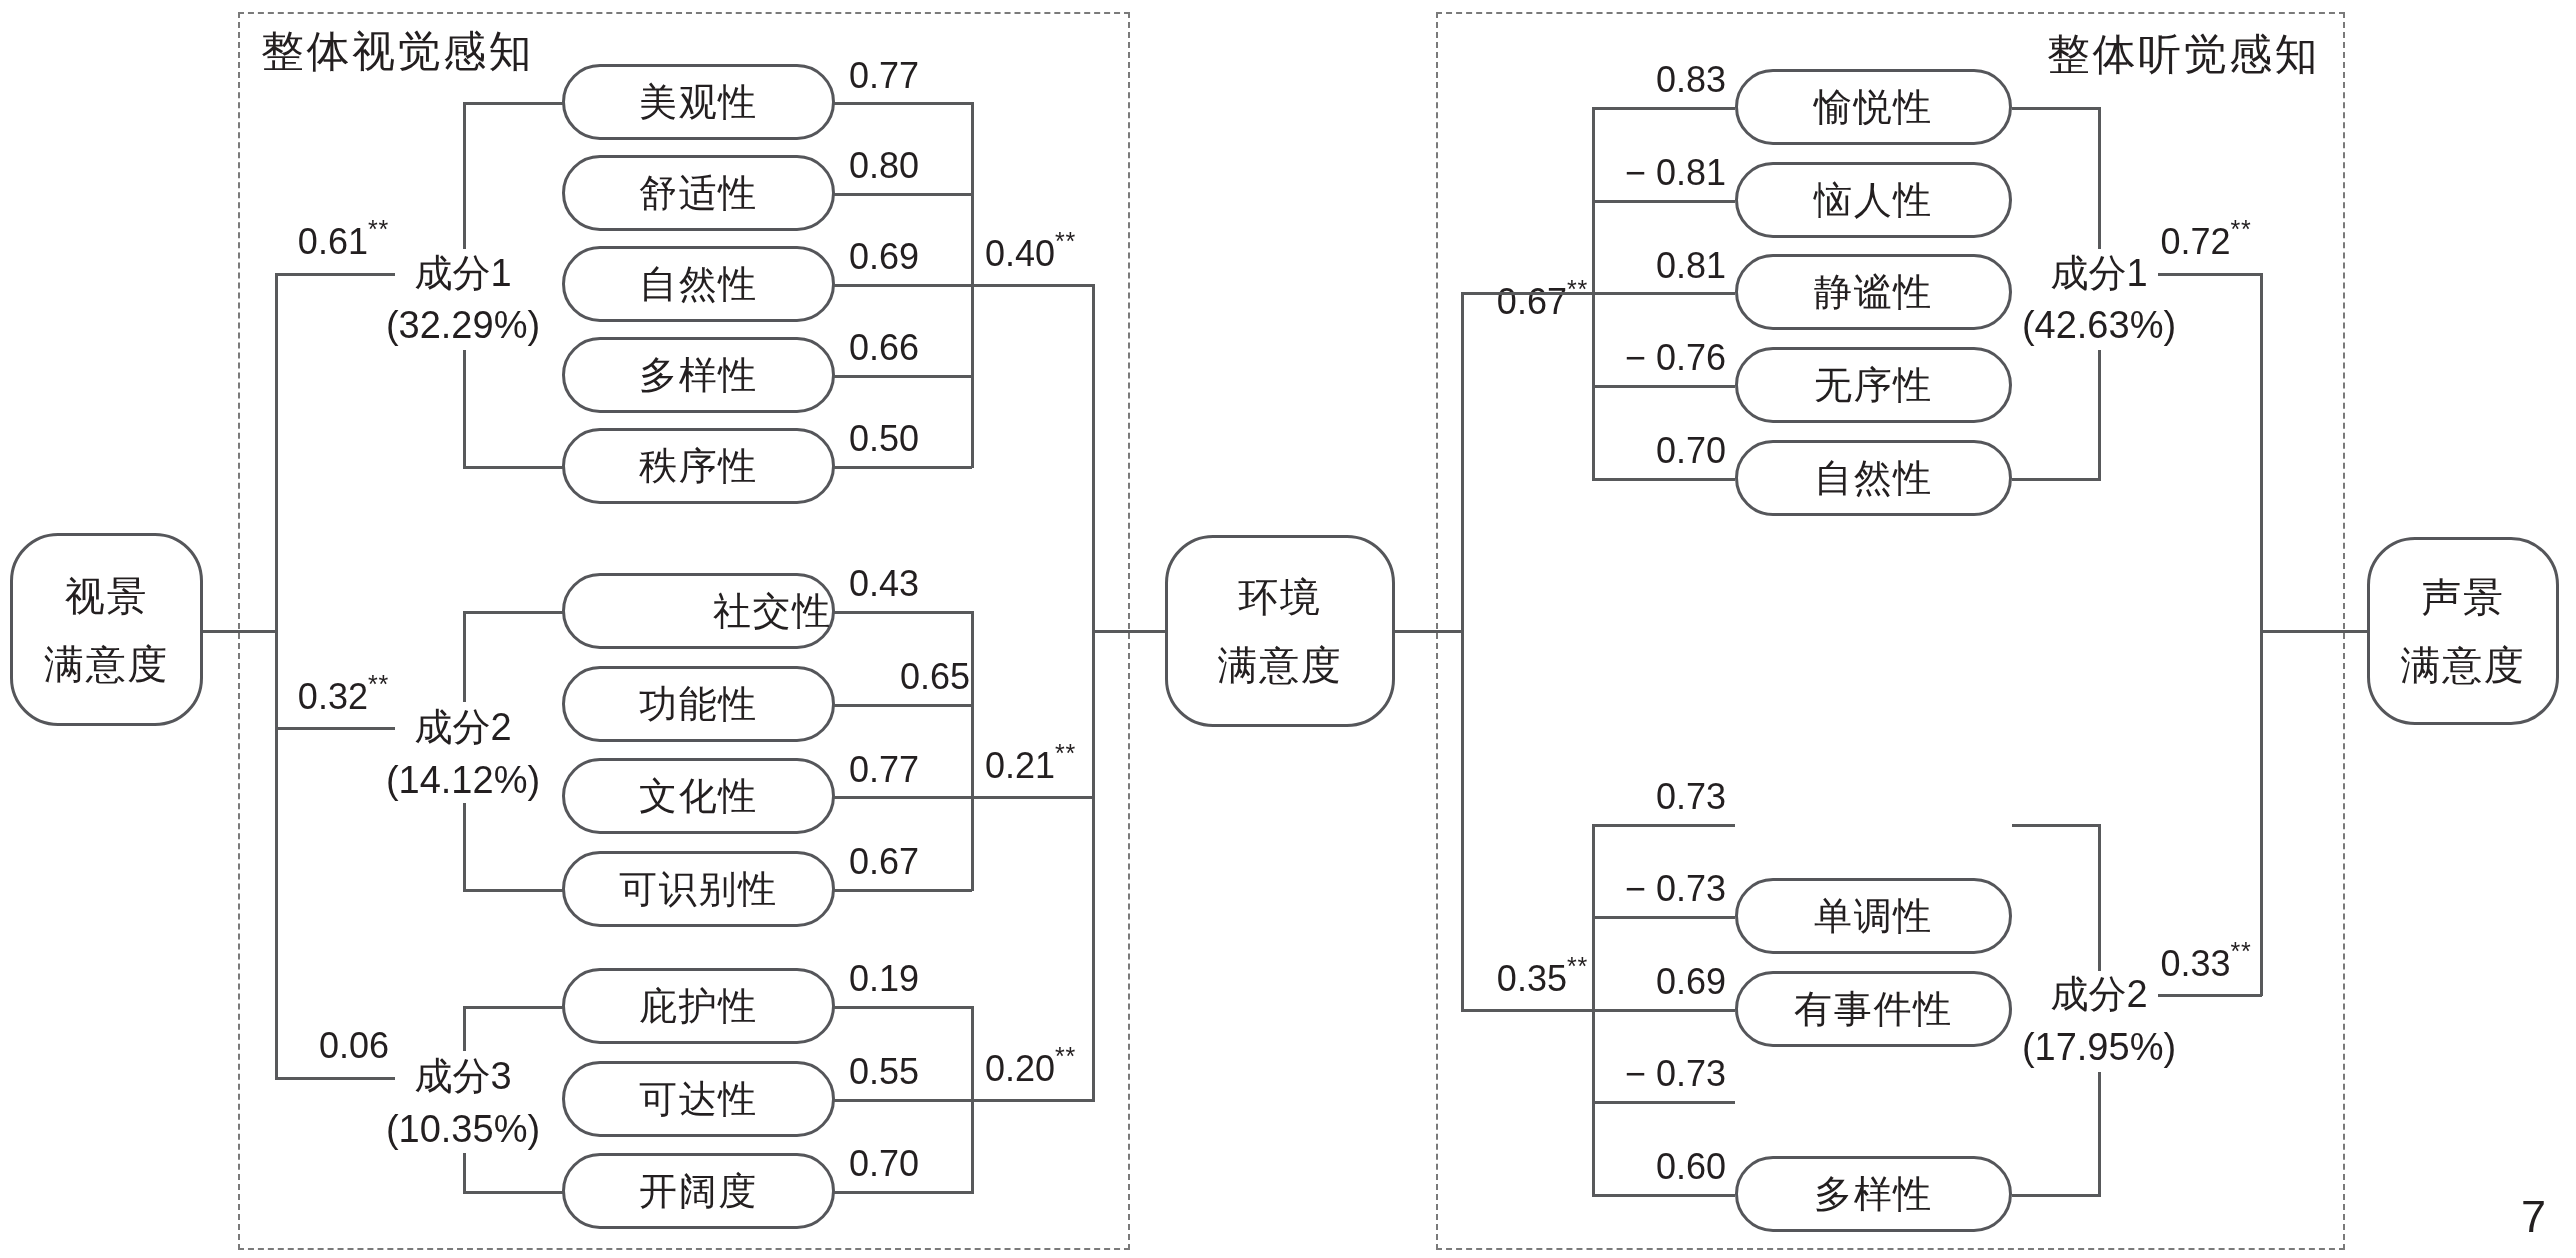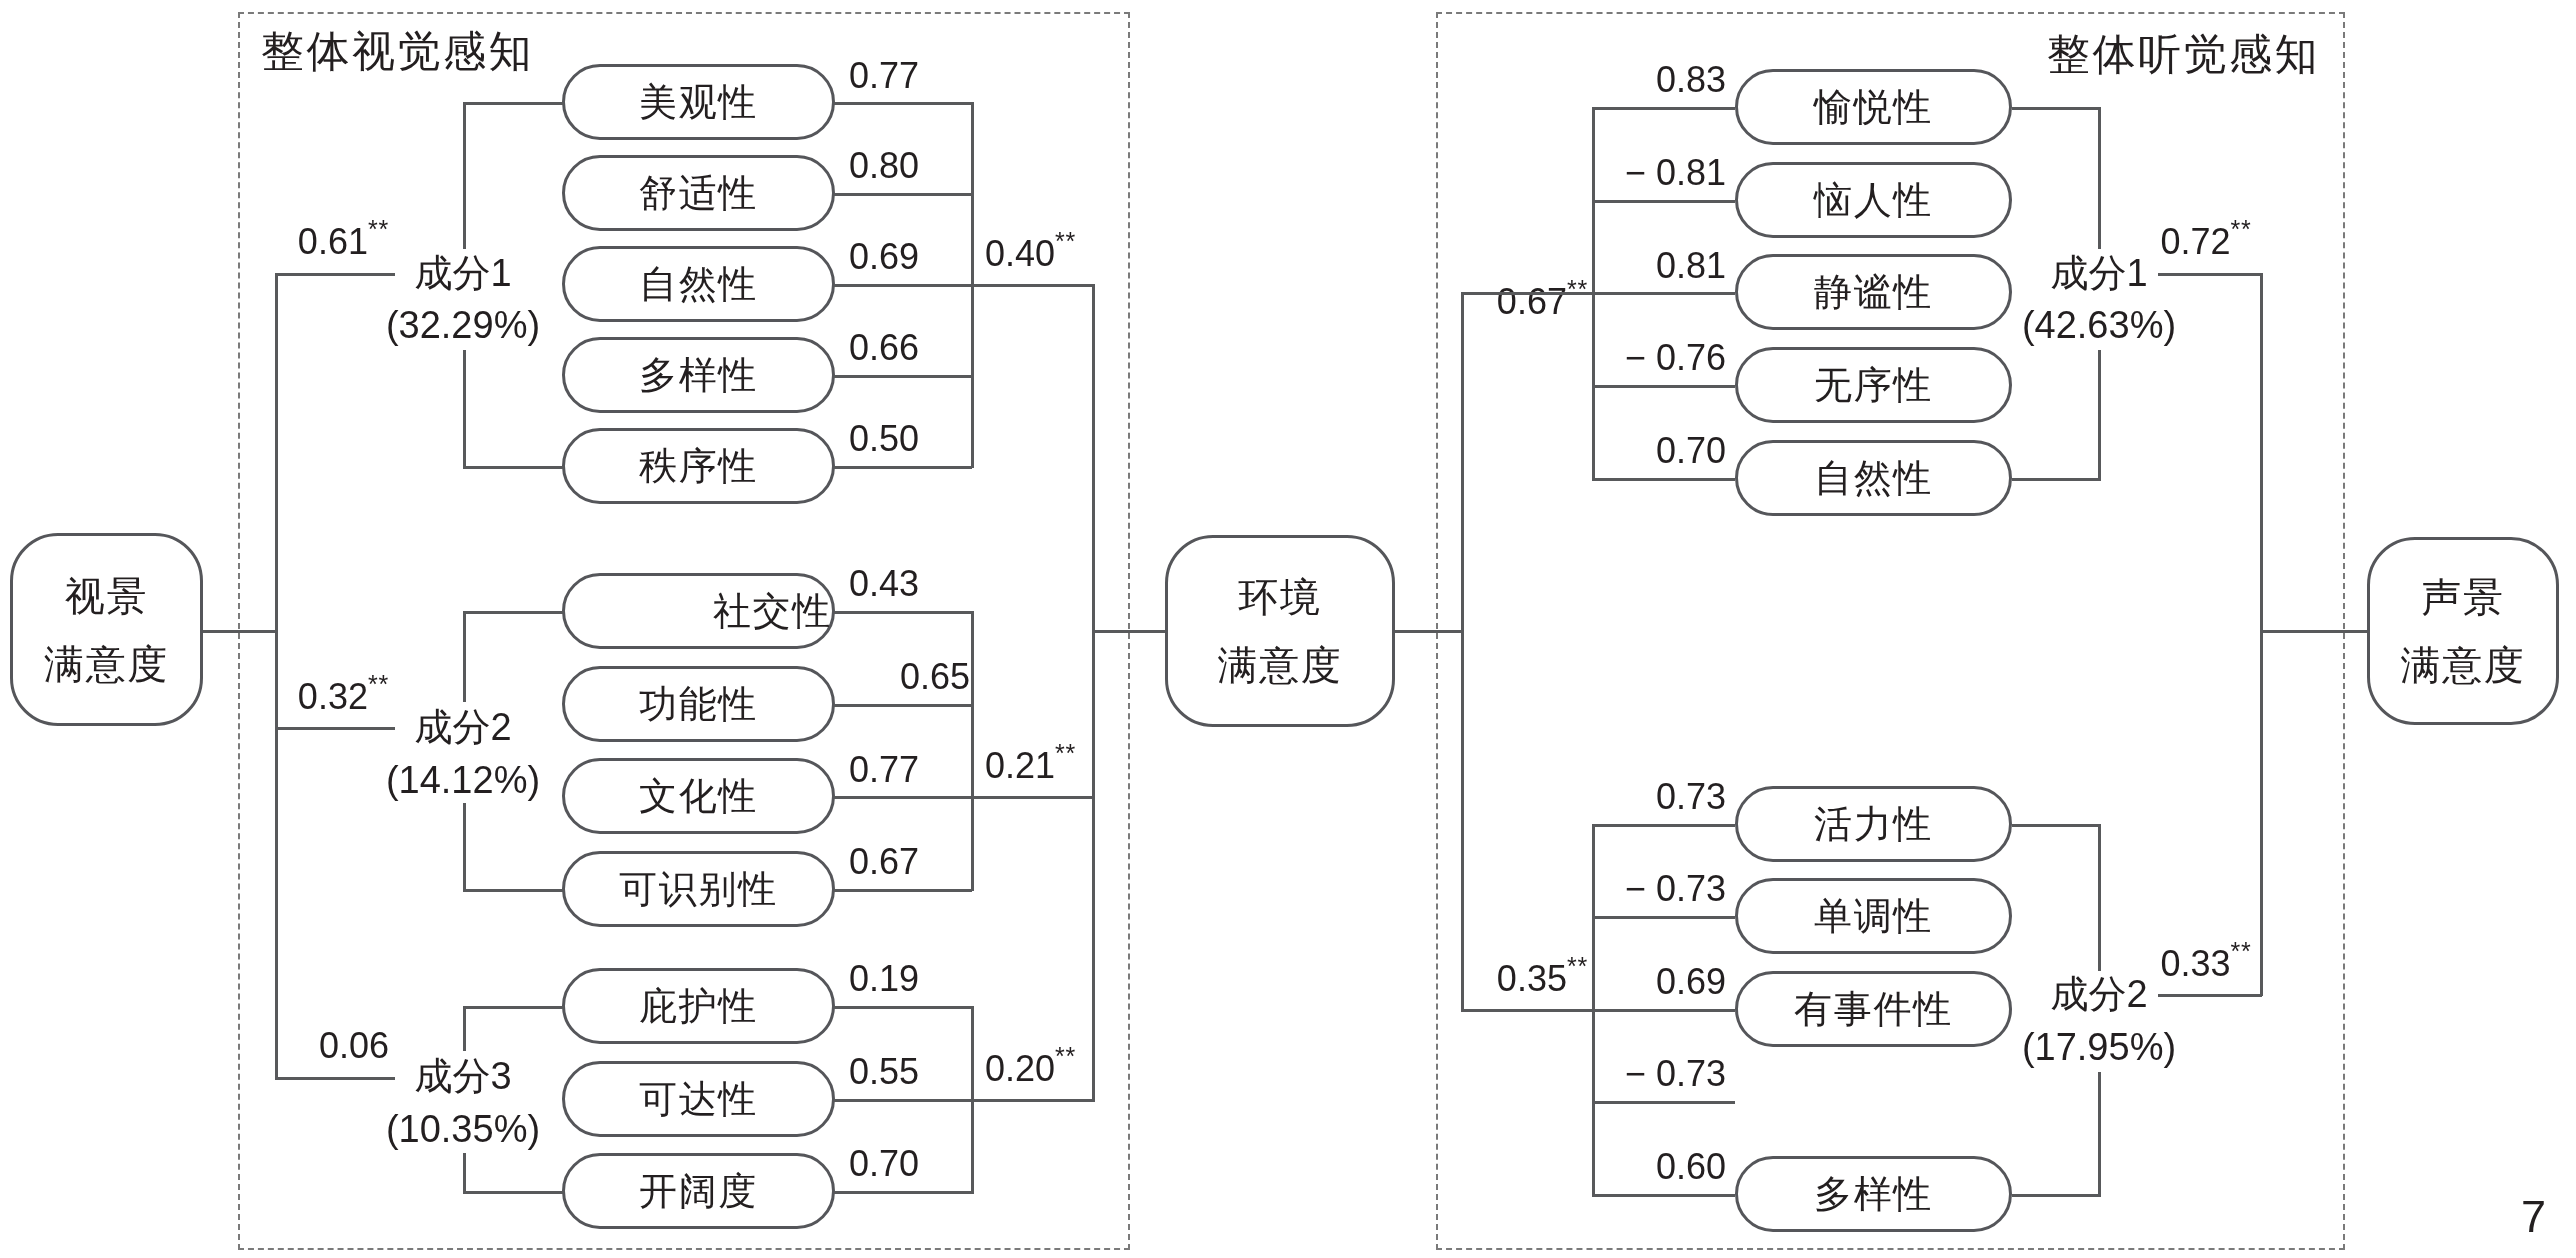--- a/index.html
+++ b/index.html
@@ -170,23 +170,20 @@
     </div>
   <div class="pill" style="left:1735px;top:254px;width:277px;height:76px;">
       <span class="pill-label">静谧性</span>
     </div>
   <div class="pill" style="left:1735px;top:347px;width:277px;height:76px;">
       <span class="pill-label">无序性</span>
     </div>
   <div class="pill" style="left:1735px;top:440px;width:277px;height:76px;">
       <span class="pill-label">自然性</span>
     </div>
-  <div class="pill" style="left:1735px;top:786px;width:277px;height:76px;">
-      <span class="pill-label">活力性</span>
-    </div>
   <div class="pill" style="left:1735px;top:971px;width:277px;height:76px;">
       <span class="pill-label">有事件性</span>
     </div>
   <div class="pill" style="left:1735px;top:878px;width:277px;height:76px;">
       <span class="pill-label">单调性</span>
     </div>
   <div class="pill" style="left:1735px;top:1156px;width:277px;height:76px;">
       <span class="pill-label">多样性</span>
     </div>
 

